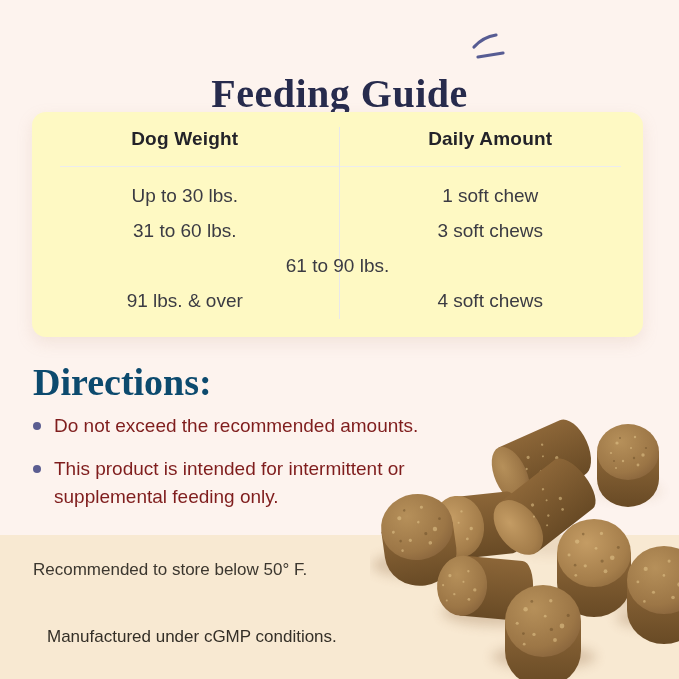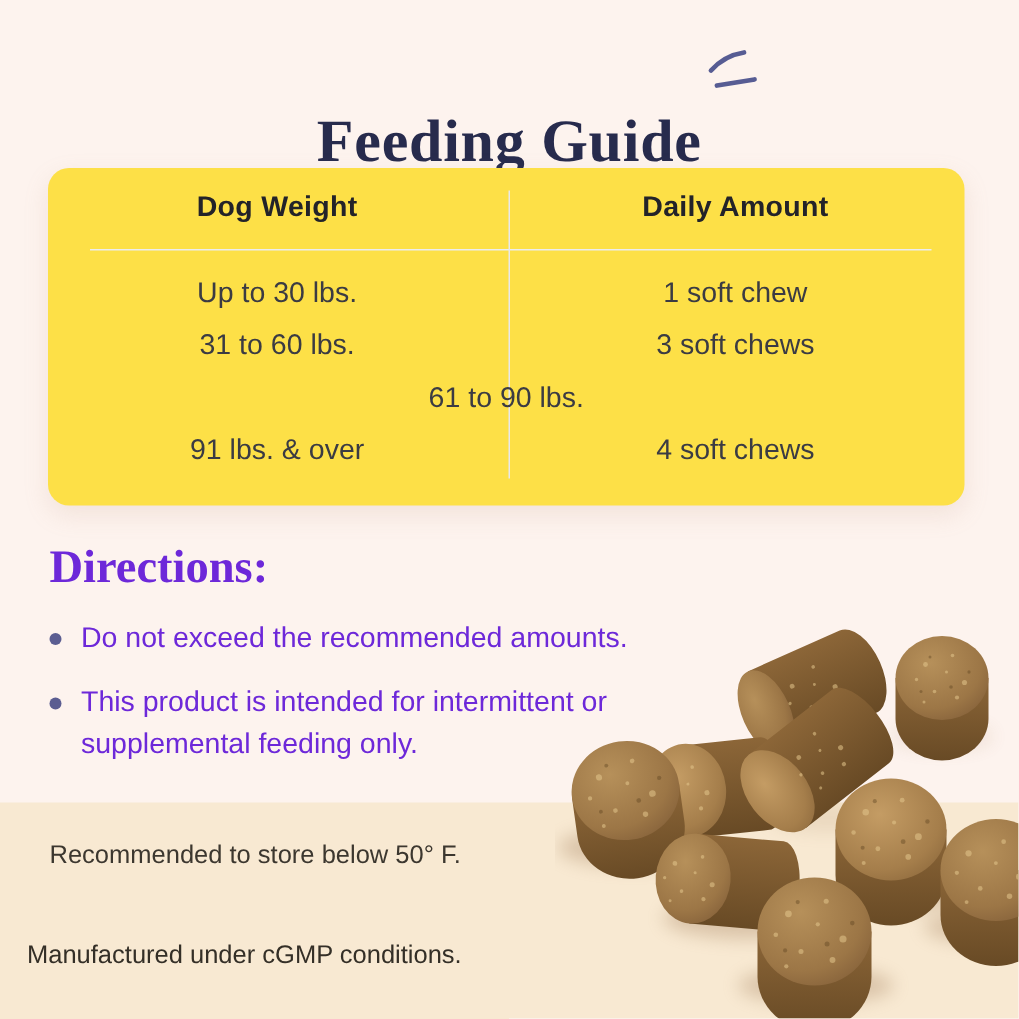--- a/index.html
+++ b/index.html
@@ -30,21 +30,21 @@
     letter-spacing: 0.5px;
   }
   .accent {
     position: absolute; right: -44px; top: -4px;
   }
 
   
   .card {
     position: absolute; left: 32px; top: 112px;
     width: 611px; height: 225px;
-    background: #fde047; border-radius: 14px;
+    background: #fef9c3; border-radius: 14px;
     box-shadow: 0 6px 16px rgba(195,155,135,0.18);
   }
   .thead { display: flex; height: 54px; align-items: center; }
   .th {
     flex: 1; text-align: center;
     font-size: 19px; font-weight: 700; color: #232329;
     letter-spacing: 0.2px;
   }
   .hdiv {
     position: absolute; top: 54px; left: 28px; right: 22px;
@@ -55,40 +55,40 @@
     width: 1px; height: 192px; background: #e8e8eb;
   }
   .tbody { position: absolute; top: 66px; left: 0; right: 0; }
   .tr { display: flex; height: 35px; align-items: center; }
   .td { flex: 1; text-align: center; font-size: 19px; color: #3b3b43; }
 
   
   .directions-heading {
     position: absolute; left: 33px; top: 360px;
     font-family: "Liberation Serif", "DejaVu Serif", serif;
-    font-weight: 700; font-size: 31px; color: #6d28d9;
+    font-weight: 700; font-size: 38px; color: #0c4a6e;
   }
   .bullets { position: absolute; left: 33px; top: 412px; }
   .bullet { display: flex; margin-bottom: 15px; }
   .dot {
     width: 8px; height: 8px; border-radius: 50%;
     background: #5b5d91; margin: 10px 13px 0 0; flex: none;
   }
   .bullet-text {
-    font-size: 19px; line-height: 28px; color: #6d28d9;
+    font-size: 19px; line-height: 28px; color: #7f1d1d;
     max-width: 385px;
   }
 
   
   .storage {
     position: absolute; left: 33px; top: 556px;
     font-size: 17px; line-height: 27px; color: #3c372f;
   }
   .manufactured {
-    position: absolute; left: 18px; top: 627px;
+    position: absolute; left: 47px; top: 627px;
     font-size: 17px; color: #342f27;
   }
 
   
   .chews { position: absolute; left: 370px; top: 405px; }
 </style>
 </head>
 <body>
 
 <div class="bottom-strip"></div>

